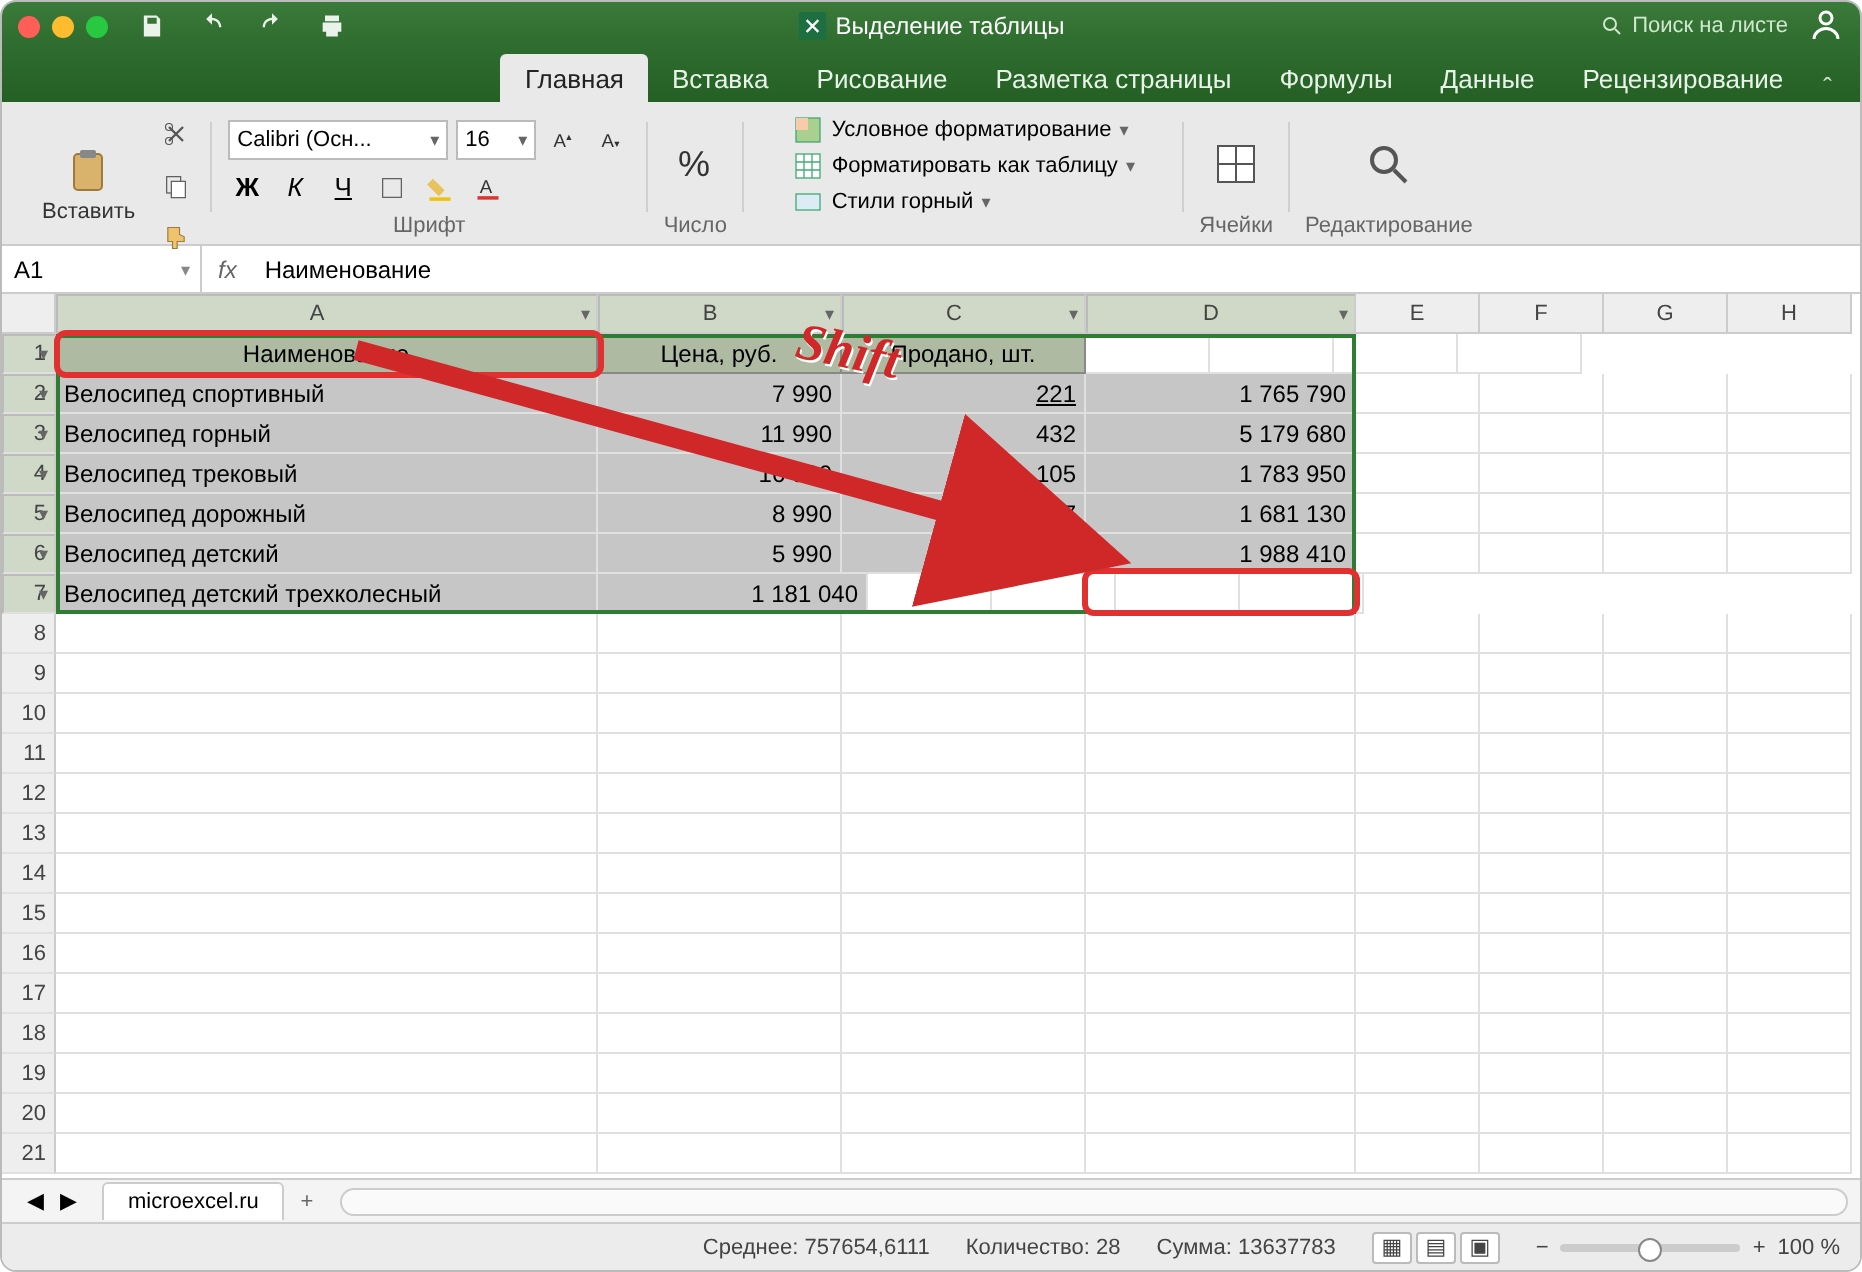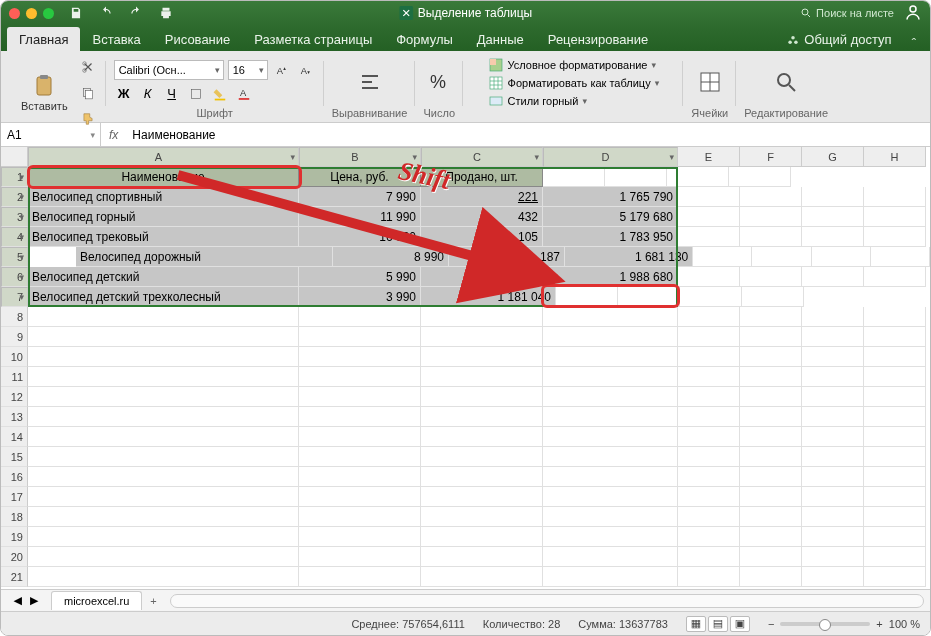--- a/index.html
+++ b/index.html
@@ -135,28 +135,20 @@
 </div>
 
 <div class="ribbontabs">
   <div class="tab active">Главная</div>
   <div class="tab">Вставка</div>
   <div class="tab">Рисование</div>
   <div class="tab">Разметка страницы</div>
   <div class="tab">Формулы</div>
   <div class="tab">Данные</div>
   <div class="tab">Рецензирование</div>
-  <div class="tab right">
-    <svg width="14" height="14" viewBox="0 0 24 24">
-        <circle cx="12" cy="8" r="3" fill="#cfe7cf"></circle>
-        <circle cx="7" cy="16" r="3" fill="#cfe7cf"></circle>
-        <circle cx="17" cy="16" r="3" fill="#cfe7cf"></circle>
-      </svg>
-    <span>Общий доступ</span>
-  </div>
   <div class="chev">ˆ</div>
 </div>
 
 <div class="ribbon">
   <div class="group">
     <div class="body">
       <div class="bigbtn">
         <svg viewBox="0 0 24 24">
             <rect x="5" y="3" width="14" height="18" rx="2" fill="#d9b36b" stroke="#a07a3a"></rect>
             <rect x="8" y="1" width="8" height="4" rx="1" fill="#888"></rect>
@@ -232,30 +224,20 @@
                 <text x="5" y="16" font-size="16" fill="#333">A</text>
                 <rect x="3" y="19" width="18" height="3" fill="#d33"></rect>
               </svg>
             </span>
       </div>
     </div>
       </div>
     <div class="label">Шрифт</div>
   </div>
 
-  <div class="group">
-    <div class="body">
-      <div class="bigbtn">
-        <svg viewBox="0 0 24 24">
-            <path d="M4 6h16M4 12h10M4 18h16" stroke="#555" stroke-width="2"></path>
-          </svg>
-      </div>
-    </div>
-    <div class="label">Выравнивание</div>
-  </div>
 
   <div class="group">
     <div class="body">
       <div class="bigbtn">
         <svg viewBox="0 0 24 24">
             <text x="3" y="18" font-size="18" fill="#333">%</text>
           </svg>
       </div>
     </div>
     <div class="label">Число</div>
@@ -392,42 +374,41 @@
         <div class="cell selbg " style="width: 271px;">Велосипед трековый</div>
         <div class="cell selbg r" style="width: 122px;">16 990</div>
         <div class="cell selbg r" style="width: 122px;">105</div>
         <div class="cell selbg r" style="width: 135px;">1 783 950</div>
         <div class="cell  " style="width: 62px;"></div>
         <div class="cell  " style="width: 62px;"></div>
         <div class="cell  " style="width: 62px;"></div>
         <div class="cell  " style="width: 62px;"></div>
       </div>
       <div class="row">
-        <div class="cell selbg " style="width: 271px; margin-left: 48px;">Велосипед дорожный</div>
+        <div class="cell selbg " style="width: 271px;">Велосипед дорожный</div>
         <div class="cell selbg r" style="width: 122px;">8 990</div>
         <div class="cell selbg r" style="width: 122px;">187</div>
         <div class="cell selbg r" style="width: 135px;">1 681 130</div>
         <div class="cell  " style="width: 62px;"></div>
         <div class="cell  " style="width: 62px;"></div>
         <div class="cell  " style="width: 62px;"></div>
         <div class="cell  " style="width: 62px;"></div>
       </div>
       <div class="row">
         <div class="cell selbg " style="width: 271px;">Велосипед детский</div>
         <div class="cell selbg r" style="width: 122px;">5 990</div>
         <div class="cell selbg r" style="width: 122px;">332</div>
-        <div class="cell selbg r" style="width: 135px;">1 988 680</div>
+        <div class="cell selbg r" style="width: 135px;">1 988 410</div>
         <div class="cell  " style="width: 62px;"></div>
         <div class="cell  " style="width: 62px;"></div>
         <div class="cell  " style="width: 62px;"></div>
         <div class="cell  " style="width: 62px;"></div>
       </div>
       <div class="row">
         <div class="cell selbg " style="width: 271px;">Велосипед детский трехколесный</div>
-        <div class="cell selbg r" style="width: 122px;">3 990</div>
         <div class="cell selbg r" style="width: 135px;">1 181 040</div>
         <div class="cell  " style="width: 62px;"></div>
         <div class="cell  " style="width: 62px;"></div>
         <div class="cell  " style="width: 62px;"></div>
         <div class="cell  " style="width: 62px;"></div>
       </div>
       <div class="row">
         <div class="cell  " style="width: 271px;"></div>
         <div class="cell  " style="width: 122px;"></div>
         <div class="cell  " style="width: 122px;"></div>

